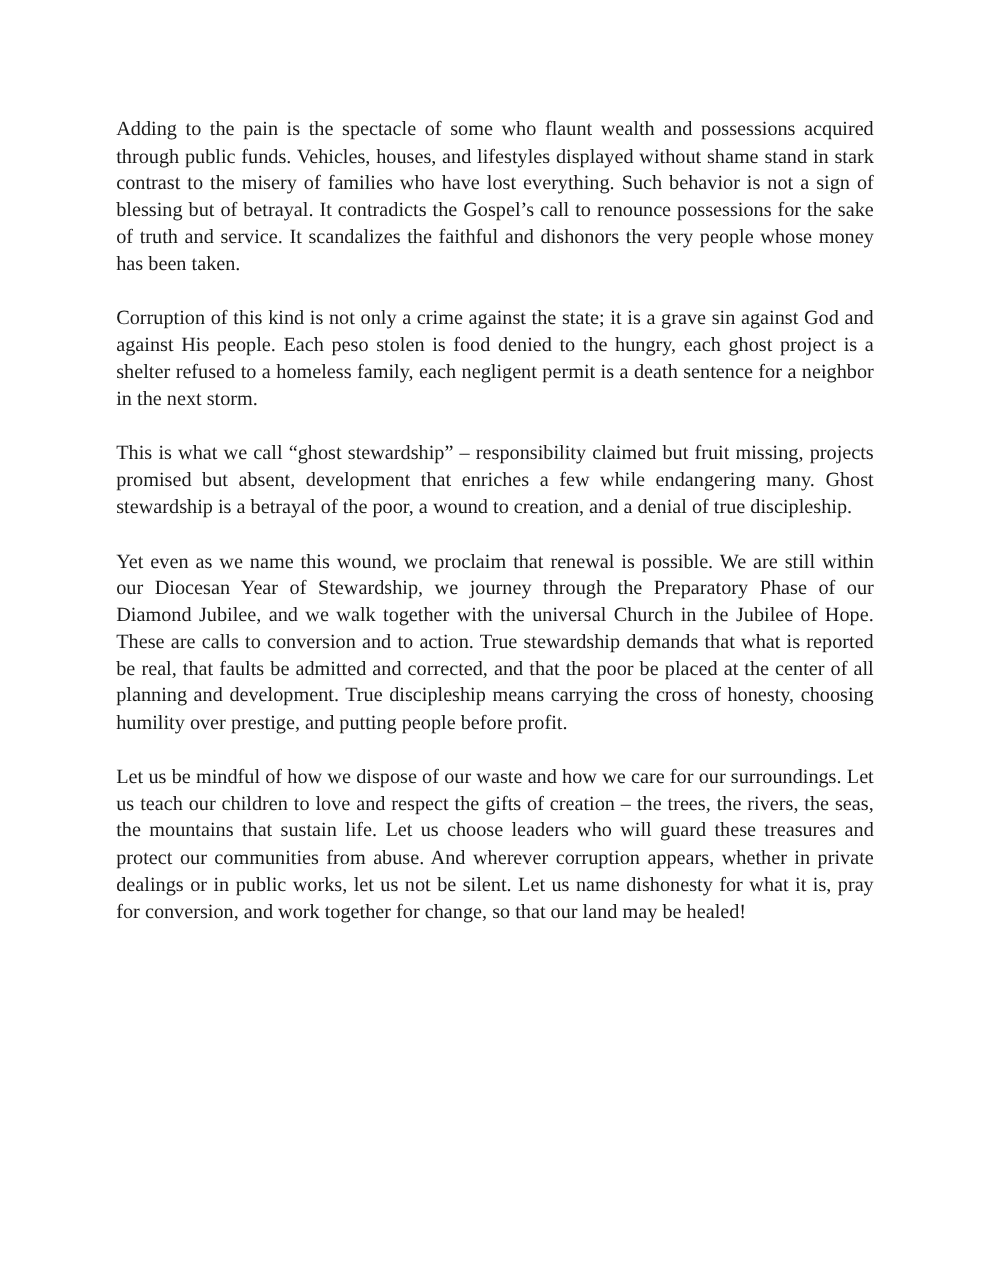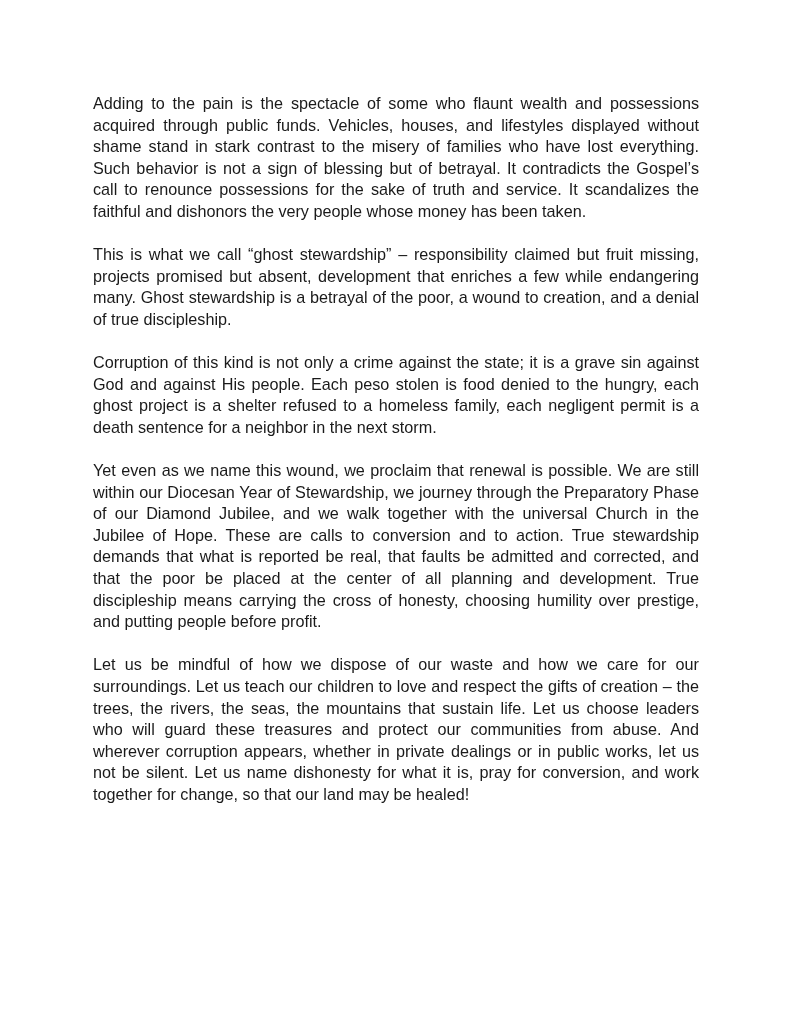--- a/index.html
+++ b/index.html
@@ -2,34 +2,34 @@
 <html><head>
 <meta charset="utf-8">
 <style>
   html, body { margin: 0; padding: 0; background: #ffffff; }
   body { width: 792px; height: 1024px; position: relative; overflow: hidden; }
   .page {
     position: absolute;
     left: 93px;
     top: 93px;
     width: 606px;
-    font-family: Liberation Sans, sans-serif;
+    font-family: Liberation Serif, serif;
     font-size: 16.2px;
     line-height: 21.6px;
     color: #1a1a1a;
     text-align: justify;
   }
   .page p {
     margin: 0 0 21.6px 0;
     text-align: justify;
     hyphens: none;
   }
 </style>
 </head>
 <body>
 
 <div class="page">
   <p>Adding to the pain is the spectacle of some who flaunt wealth and possessions acquired through public funds. Vehicles, houses, and lifestyles displayed without shame stand in stark contrast to the misery of families who have lost everything. Such behavior is not a sign of blessing but of betrayal. It contradicts the Gospel’s call to renounce possessions for the sake of truth and service. It scandalizes the faithful and dishonors the very people whose money has been taken.</p>
+  <p>Corruption of this kind is not only a crime against the state; it is a grave sin against God and against His people. Each peso stolen is food denied to the hungry, each ghost project is a shelter refused to a homeless family, each negligent permit is a death sentence for a neighbor in the next storm.</p>
   <p>This is what we call “ghost stewardship” – responsibility claimed but fruit missing, projects promised but absent, development that enriches a few while endangering many. Ghost stewardship is a betrayal of the poor, a wound to creation, and a denial of true discipleship.</p>
-  <p>Corruption of this kind is not only a crime against the state; it is a grave sin against God and against His people. Each peso stolen is food denied to the hungry, each ghost project is a shelter refused to a homeless family, each negligent permit is a death sentence for a neighbor in the next storm.</p>
   <p>Yet even as we name this wound, we proclaim that renewal is possible. We are still within our Diocesan Year of Stewardship, we journey through the Preparatory Phase of our Diamond Jubilee, and we walk together with the universal Church in the Jubilee of Hope. These are calls to conversion and to action. True stewardship demands that what is reported be real, that faults be admitted and corrected, and that the poor be placed at the center of all planning and development. True discipleship means carrying the cross of honesty, choosing humility over prestige, and putting people before profit.</p>
   <p>Let us be mindful of how we dispose of our waste and how we care for our surroundings. Let us teach our children to love and respect the gifts of creation – the trees, the rivers, the seas, the mountains that sustain life. Let us choose leaders who will guard these treasures and protect our communities from abuse. And wherever corruption appears, whether in private dealings or in public works, let us not be silent. Let us name dishonesty for what it is, pray for conversion, and work together for change, so that our land may be healed!</p>
 </div>
 
 </body></html>

